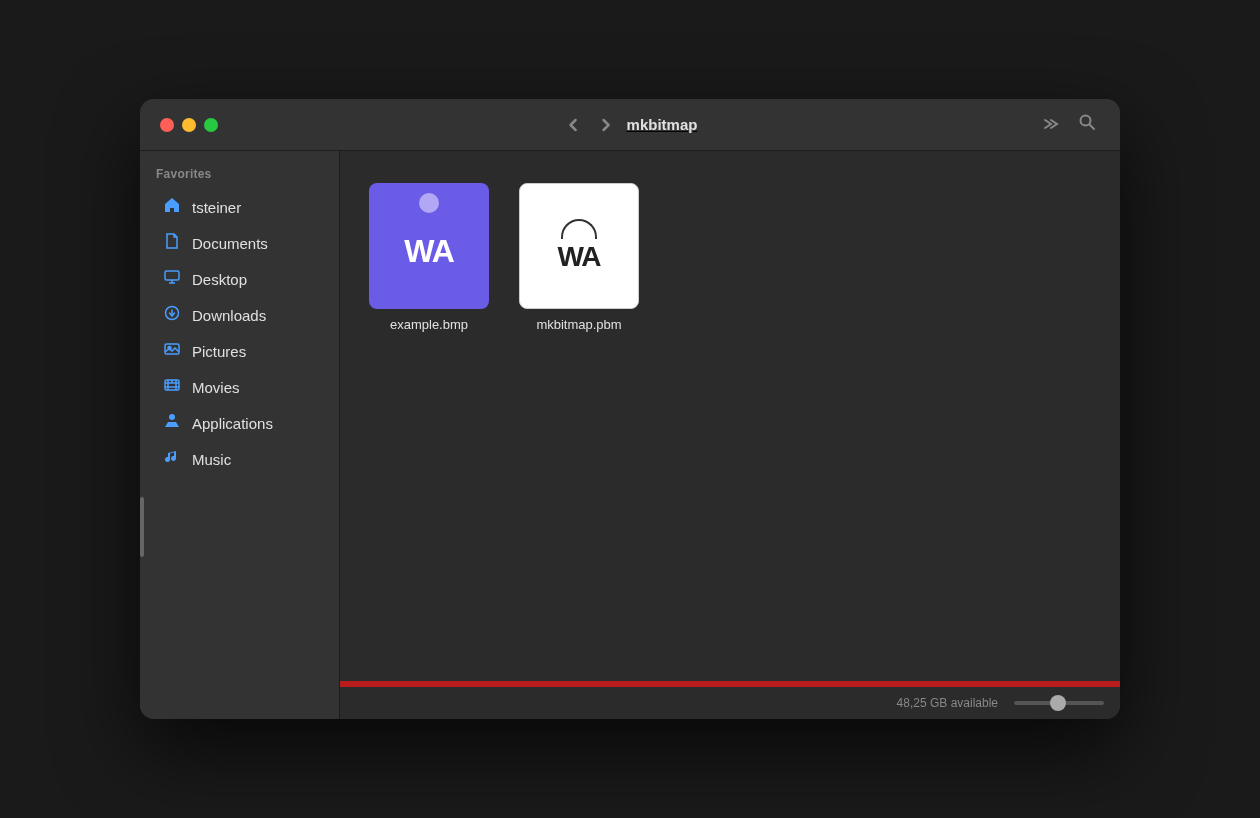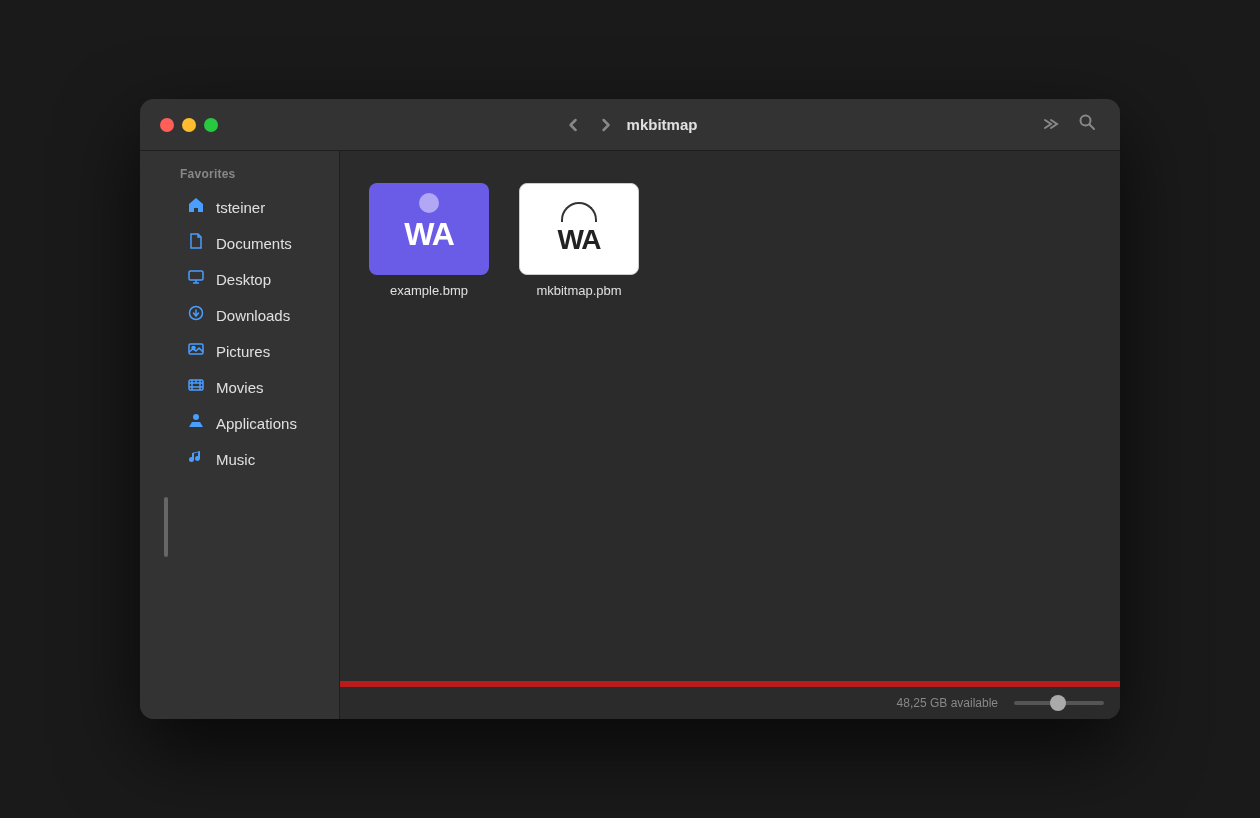--- a/index.html
+++ b/index.html
@@ -56,20 +56,21 @@
       display: flex;
       align-items: center;
       gap: 4px;
       margin-left: auto;
       position: absolute;
       left: 50%;
       transform: translateX(-50%);
       display: flex;
       align-items: center;
       gap: 10px;
+      text-decoration: underline;
     }
 
     .nav-btn {
       background: none;
       border: none;
       color: #888;
       font-size: 18px;
       cursor: pointer;
       padding: 4px;
       display: flex;
@@ -110,21 +111,20 @@
     
     .sidebar {
       width: 200px;
       background: #333333;
       flex-shrink: 0;
       display: flex;
       flex-direction: column;
       padding-top: 16px;
       border-right: 1px solid #1e1e1e;
       position: relative;
-      padding-left: 24px;
     }
 
     .scrollbar-track {
       width: 4px;
       flex: 1;
       background: transparent;
       border-radius: 2px;
       position: relative;
     }
 
@@ -193,21 +193,21 @@
       align-items: center;
       gap: 8px;
       cursor: pointer;
       padding: 8px;
       border-radius: 8px;
       width: 130px;
     }
 
     .file-icon {
       width: 120px;
-      height: 92px;
+      height: 126px;
       border-radius: 8px;
       display: flex;
       align-items: center;
       justify-content: center;
       overflow: hidden;
     }
 
     .file-bmp {
       background: #6b5ce7;
       position: relative;

